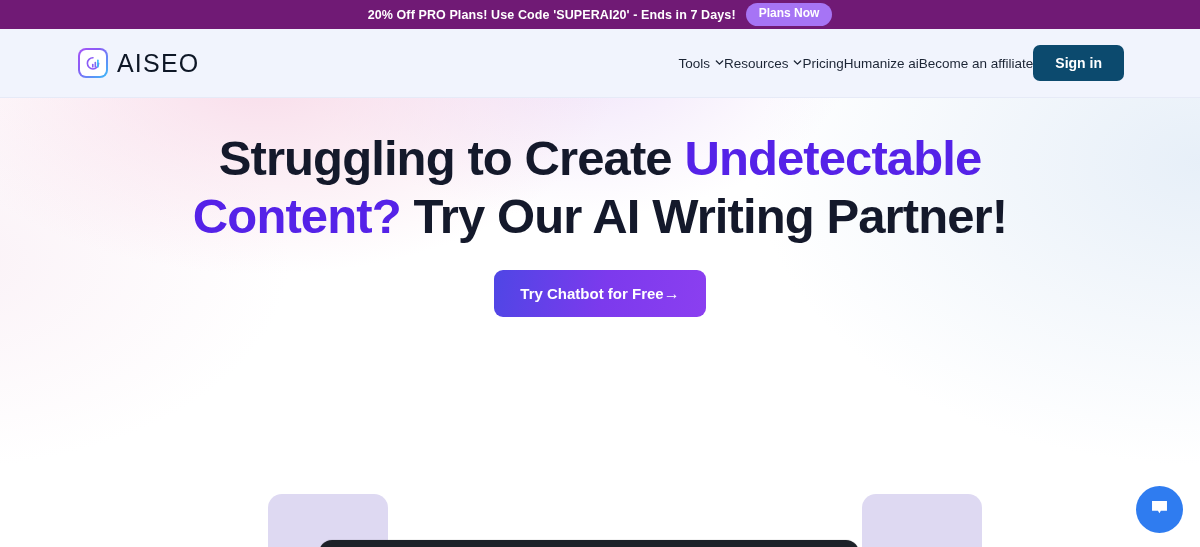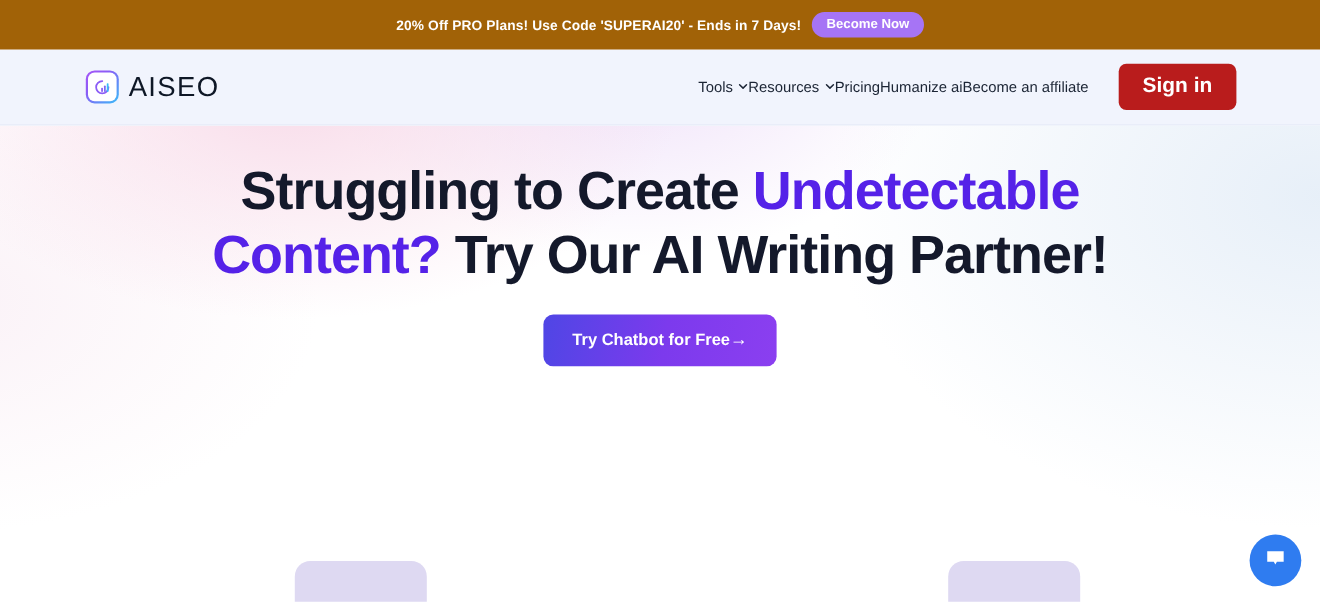--- a/index.html
+++ b/index.html
@@ -12,22 +12,22 @@
   }
 
   body {
     font-family: "Liberation Sans", sans-serif;
     background: #ffffff;
     position: relative;
   }
 
   
   .promo-banner {
-    height: 45px;
-    background: #a16207;
+    height: 29px;
+    background: #701a75;
     display: flex;
     align-items: center;
     justify-content: center;
     gap: 10px;
     position: relative;
     z-index: 40;
   }
   .promo-text {
     color: #ffffff;
     font-size: 12.5px;
@@ -109,24 +109,23 @@
   .chev {
     display: inline-block;
     width: 9px;
     height: 9px;
     position: relative;
     top: -1px;
   }
   .chev svg { display: block; }
 
   .signin-btn {
-    margin-left: 27px;
-    background: #b91c1c;
+    background: #0c4a6e;
     color: #ffffff;
-    font-size: 19px;
+    font-size: 14px;
     font-weight: bold;
     border: none;
     border-radius: 7px;
     padding: 10px 22px;
     cursor: pointer;
     white-space: nowrap;
   }
 
   
   .hero {
@@ -235,21 +234,21 @@
     justify-content: center;
     cursor: pointer;
     z-index: 50;
   }
 </style>
 </head>
 <body>
 
 <div class="promo-banner">
   <span class="promo-text">20% Off PRO Plans! Use Code 'SUPERAI20' - Ends in 7 Days!</span>
-  <button class="promo-btn">Become Now</button>
+  <button class="promo-btn">Plans Now</button>
 </div>
 
 <header class="header">
 
   <a class="logo">
     <span class="logo-mark">
       <span class="logo-mark-inner">
         <svg width="17" height="17" viewBox="0 0 20 20">
           <path d="M9.4 3.2a6.6 6.6 0 1 0 6.6 6.6" fill="none" stroke="#8b5cf6" stroke-width="1.9" stroke-linecap="round"></path>
           <rect x="8.2" y="10.4" width="1.9" height="4.4" rx="0.8" fill="#8b5cf6"></rect>

